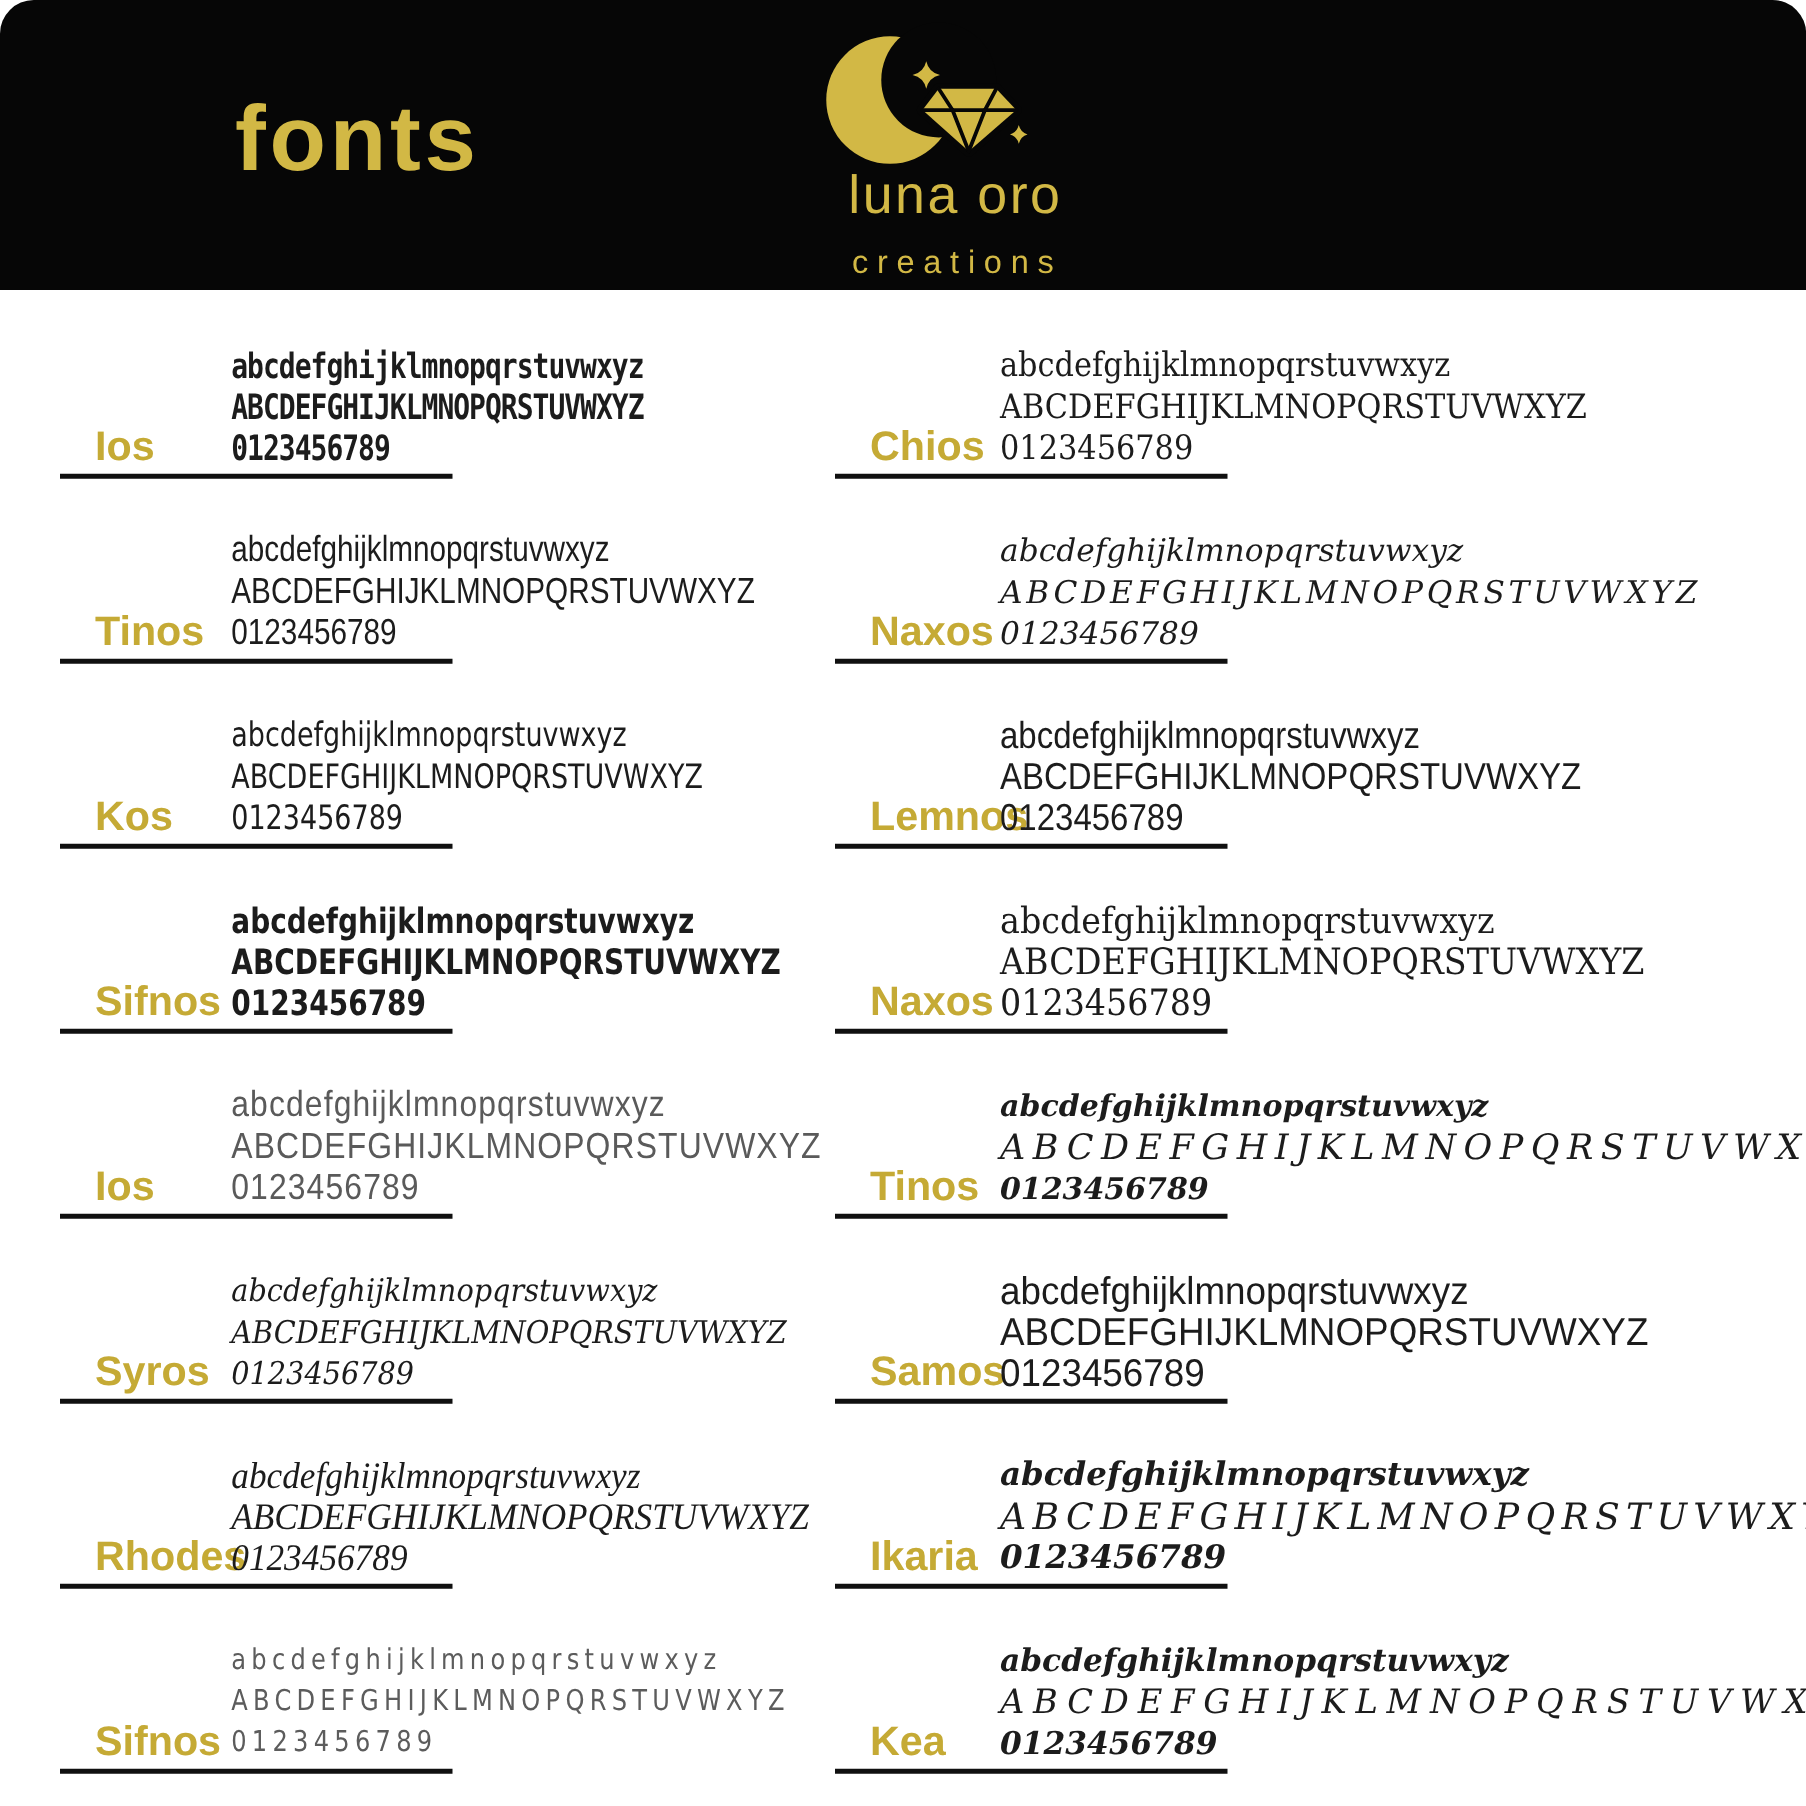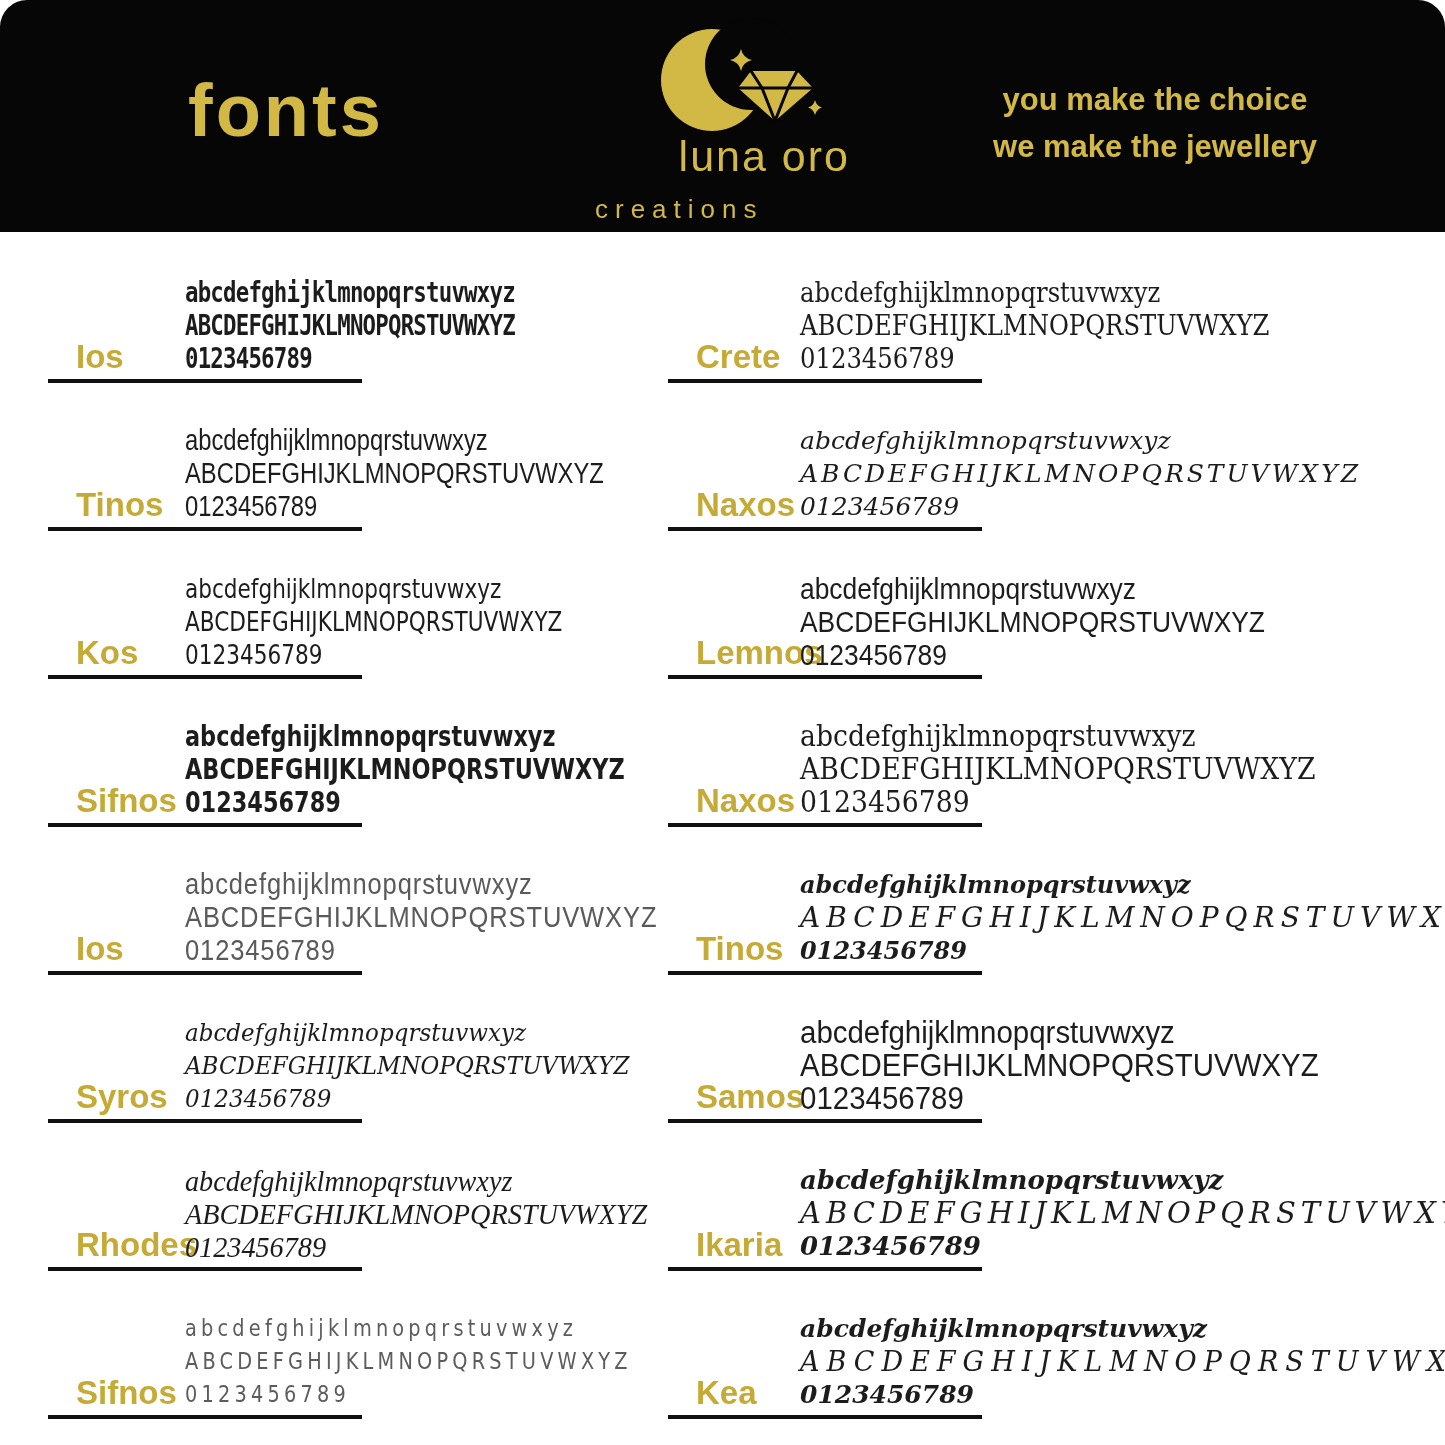--- a/index.html
+++ b/index.html
@@ -6,21 +6,21 @@
   body{background:#ffffff;font-family:"Liberation Sans",sans-serif;}
   .page{position:relative;width:1445px;height:1445px;background:#ffffff;overflow:hidden;border-radius:27px;}
 
   
   .banner{position:absolute;left:0;top:0;width:1445px;height:232px;background:var(--banner,#060606);}
   .banner-title{position:absolute;left:188px;top:68px;font-size:74px;font-weight:700;
     letter-spacing:3px;color:var(--gold,#d2b845);}
   .logo{position:absolute;left:645px;top:14px;width:205px;height:136px;}
   .brand-1{position:absolute;left:595px;top:132px;width:255px;text-align:right;
     font-size:43px;font-weight:400;letter-spacing:2px;color:var(--gold,#d2b845);}
-  .brand-2{position:absolute;left:595px;top:194px;width:255px;text-align:left;
+  .brand-2{position:absolute;left:595px;top:194px;width:255px;text-align:right;
     font-size:26px;font-weight:400;letter-spacing:7px;color:var(--gold,#d2b845);}
   .tagline{position:absolute;left:955px;top:76px;width:400px;text-align:center;
     font-size:31px;line-height:47px;font-weight:700;color:var(--gold,#d2b845);}
 
   
   .grid{position:absolute;left:48px;top:252px;width:1397px;
     display:grid;grid-template-columns:620px 1fr;column-gap:0;}
   .col{display:flex;flex-direction:column;}
   .frow{position:relative;height:148px;display:grid;align-items:end;
     box-sizing:border-box;padding-bottom:25px;}
@@ -90,24 +90,20 @@
           <line x1="143" y1="74" x2="130" y2="107"></line>
         </g>
       </g>
       <path fill="#d2b845" d="M96 35 Q98 44 107 46 Q98 48 96 57 Q94 48 85 46 Q94 44 96 35 Z"></path>
       <path fill="#d2b845" d="M170 86 Q171.5 92 177 93.5 Q171.5 95 170 101 Q168.5 95 163 93.5 Q168.5 92 170 86 Z"></path>
     </svg>
 
     <div class="brand-1">luna oro</div>
     <div class="brand-2">creations</div>
 
-    <div class="tagline">
-      <div>you make the choice</div>
-      <div>we make the jewellery</div>
-    </div>
   </div>
 
   <div class="grid">
     <div class="col col-left" id="col-left">
   <div class="frow">
     <div class="fname">Ios</div>
     <div class="samples s-ios-condensed">
       <div class="lo">abcdefghijklmnopqrstuvwxyz</div>
       <div class="up">ABCDEFGHIJKLMNOPQRSTUVWXYZ</div>
       <div class="di">0123456789</div>
@@ -180,21 +176,21 @@
     <div class="samples s-lemnos-scrawl">
       <div class="lo">abcdefghijklmnopqrstuvwxyz</div>
       <div class="up">ABCDEFGHIJKLMNOPQRSTUVWXYZ</div>
       <div class="di">0123456789</div>
     </div>
     <div class="rule"></div>
   </div>
 </div>
     <div class="col col-right" id="col-right">
   <div class="frow">
-    <div class="fname">Crete</div>
+    <div class="fname">Chios</div>
     <div class="samples s-crete-curly-serif">
       <div class="lo">abcdefghijklmnopqrstuvwxyz</div>
       <div class="up">ABCDEFGHIJKLMNOPQRSTUVWXYZ</div>
       <div class="di">0123456789</div>
     </div>
     <div class="rule"></div>
   </div>
 
   <div class="frow">
     <div class="fname">Naxos</div>

